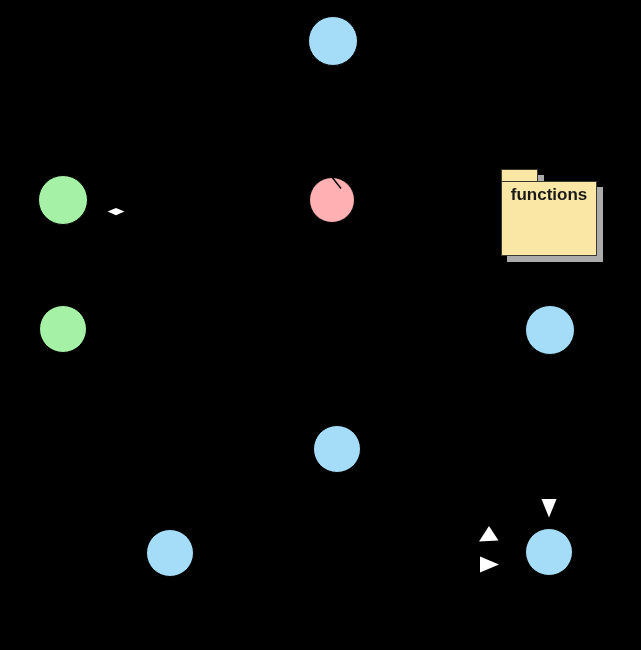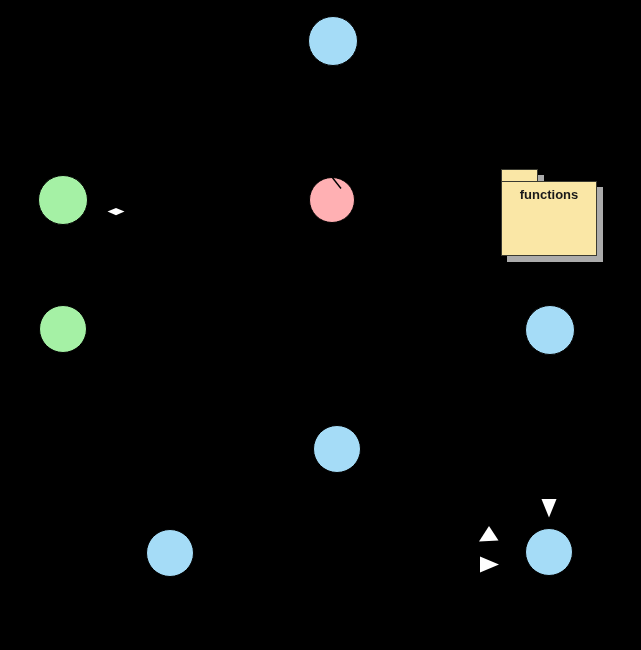--- a/index.html
+++ b/index.html
@@ -70,21 +70,21 @@
     height: 75px;
     background: var(--package-fill, #FAE7A6);
     border: 1px solid var(--package-border, #3A3A30);
     box-sizing: border-box;
     text-align: center;
   }
   .pkg-label {
     display: block;
     margin-top: 5px;
     font-weight: bold;
-    font-size: 13px;
+    font-size: 17px;
     line-height: 15px;
     color: var(--package-text, #1A1A1A);
     font-family: "Liberation Sans", sans-serif;
   }
   svg.layer {
     pointer-events: none;
   }
 </style>
 </head>
 <body>

